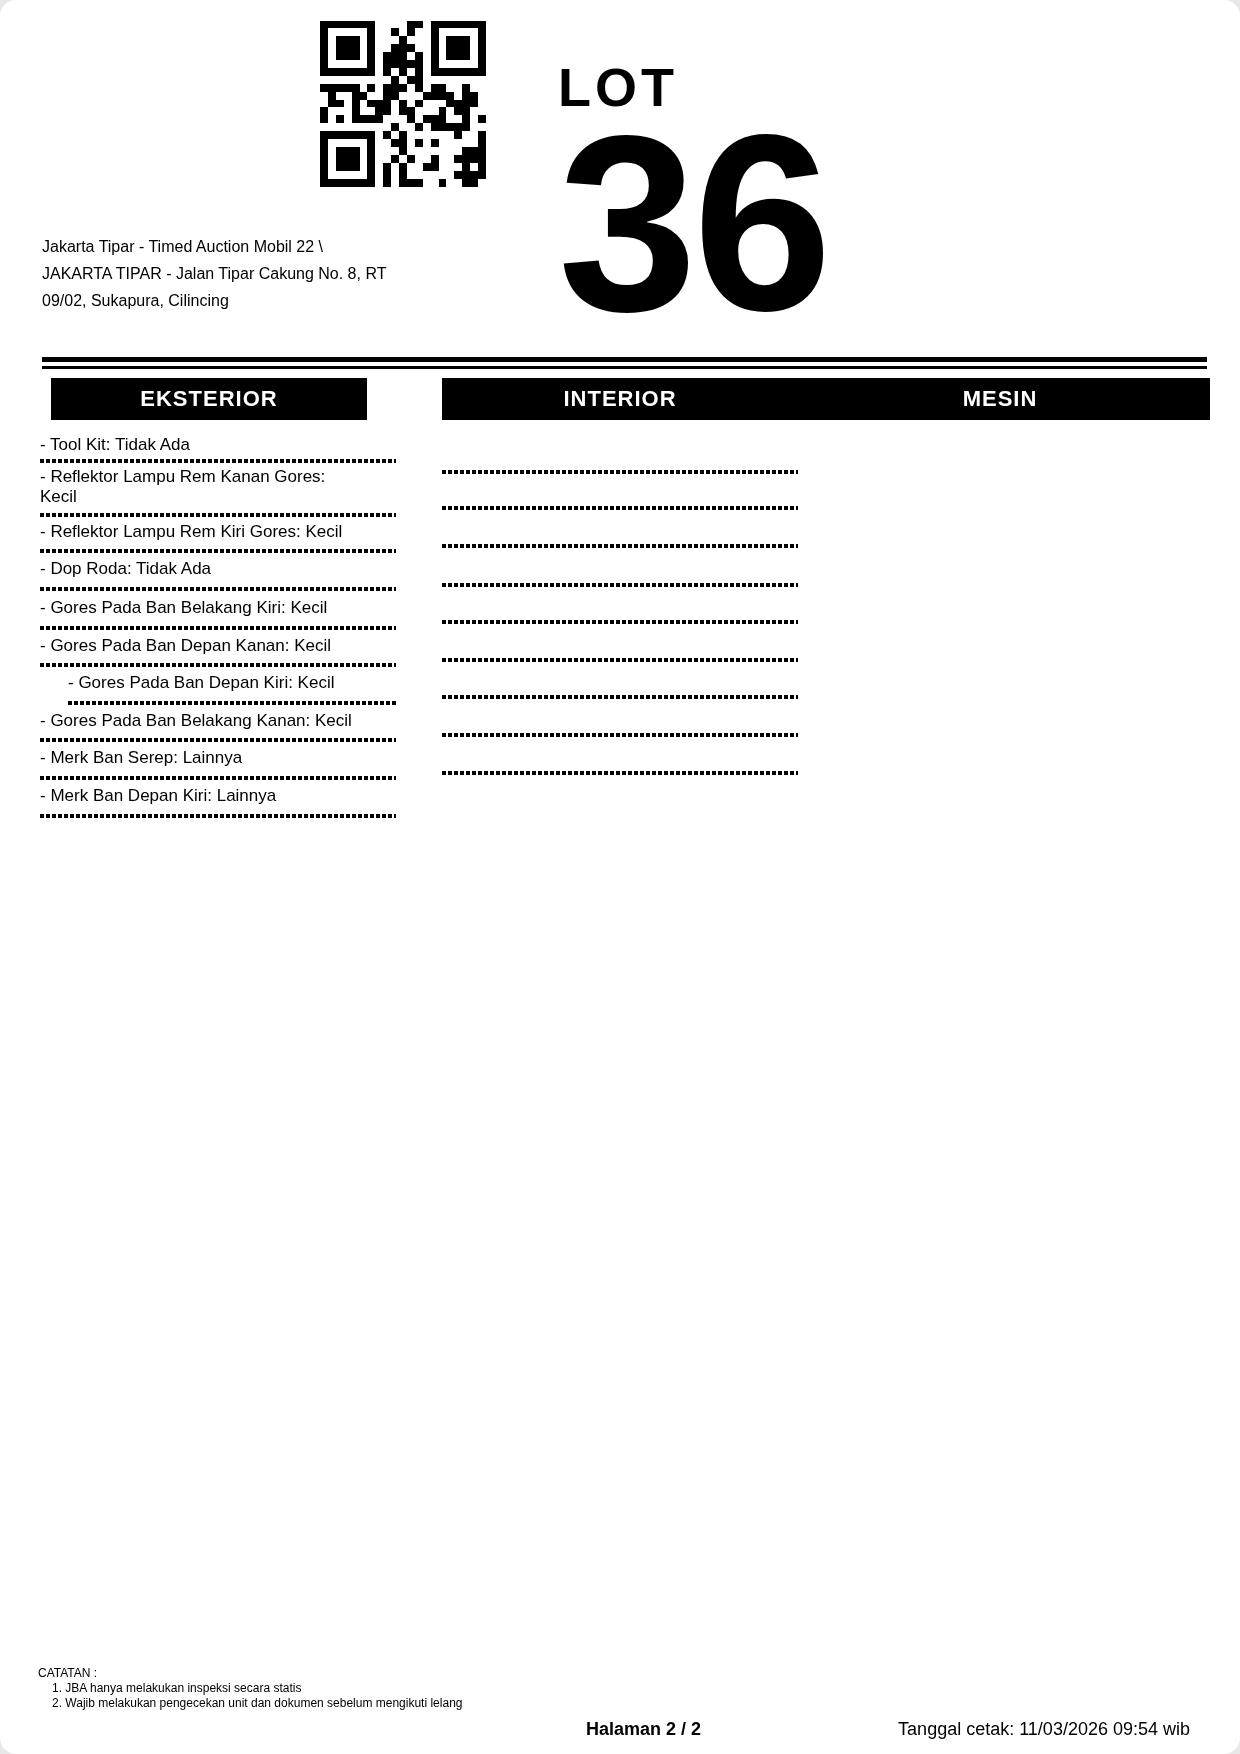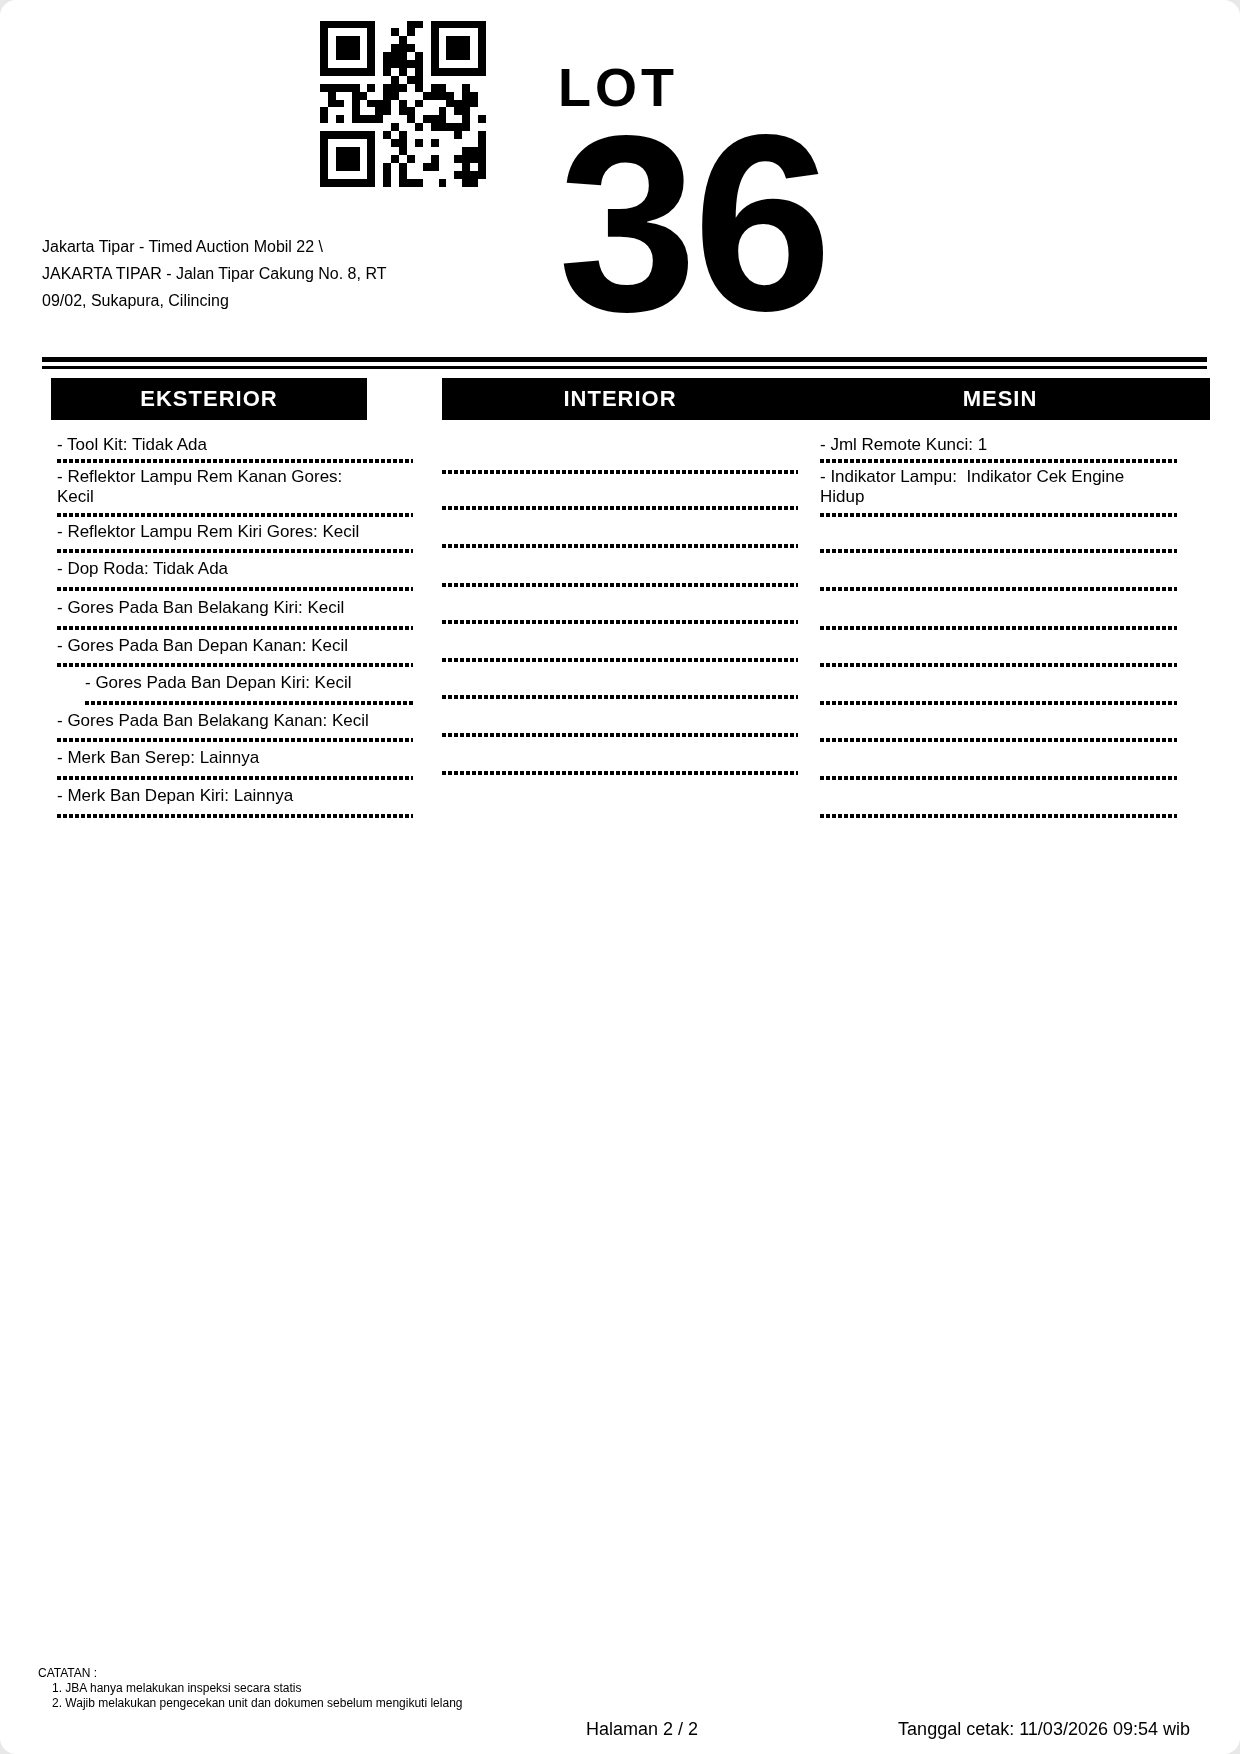--- a/index.html
+++ b/index.html
@@ -38,21 +38,21 @@
     box-sizing:border-box;padding:0 0 6px 0;
     font-size:17px;line-height:20px;white-space:pre-wrap;
   }
   .cell.first{padding-top:12px;}
   .cell::after{
     content:"";position:absolute;left:0;right:0;bottom:0;height:4px;
     background:repeating-linear-gradient(90deg,#000 0 4px,transparent 4px 6px);
   }
   .notes{position:absolute;left:38px;top:1666px;font-size:12px;line-height:15px;}
   .notes .indent{padding-left:14px;}
-  .page-number{position:absolute;left:586px;top:1719px;font-size:18px;}
+  .page-number{position:absolute;left:586px;top:1719px;font-size:18px;font-weight:bold;}
   .print-date{position:absolute;right:50px;top:1719px;font-size:18px;}
 </style>
 </head>
 <body>
 
 <div class="page">
 
   <svg id="qr" class="qr" viewBox="0 0 168 168">
       <rect x="0" y="0" width="8" height="8" fill="#000000"></rect>
       <rect x="8" y="0" width="8" height="8" fill="#000000"></rect>
@@ -289,21 +289,21 @@
     <div>JAKARTA TIPAR - Jalan Tipar Cakung No. 8, RT</div>
     <div>09/02, Sukapura, Cilincing</div>
   </div>
 
   <div class="rule"></div>
 
   <div class="colhead" style="left:51px;width:316px">EKSTERIOR</div>
   <div class="colhead" style="left:442px;width:356px">INTERIOR</div>
   <div class="colhead" style="left:790px;width:420px">MESIN</div>
 
-  <div id="col0" class="col" style="left:57px;width:356px">
+  <div id="col0" class="col" style="left:40px;width:356px">
       <div class="cell first" style="height: 43px;">- Tool Kit: Tidak Ada</div>
       <div class="cell" style="height: 54px;">- Reflektor Lampu Rem Kanan Gores:
 Kecil</div>
       <div class="cell" style="height: 36px;">- Reflektor Lampu Rem Kiri Gores: Kecil</div>
       <div class="cell" style="height: 38px;">- Dop Roda: Tidak Ada</div>
       <div class="cell" style="height: 39px;">- Gores Pada Ban Belakang Kiri: Kecil</div>
       <div class="cell" style="height: 37px;">- Gores Pada Ban Depan Kanan: Kecil</div>
       <div class="cell" style="height: 38px; margin-left: 28px;">- Gores Pada Ban Depan Kiri: Kecil</div>
       <div class="cell" style="height: 37px;">- Gores Pada Ban Belakang Kanan: Kecil</div>
       <div class="cell" style="height: 38px;">- Merk Ban Serep: Lainnya</div>
@@ -313,33 +313,20 @@
       <div class="cell" style="height: 54px;"></div>
       <div class="cell" style="height: 36px;"></div>
       <div class="cell" style="height: 38px;"></div>
       <div class="cell" style="height: 39px;"></div>
       <div class="cell" style="height: 37px;"></div>
       <div class="cell" style="height: 38px;"></div>
       <div class="cell" style="height: 37px;"></div>
       <div class="cell" style="height: 38px;"></div>
       <div class="cell" style="height: 38px;"></div>
     </div>
-  <div id="col2" class="col" style="left:820px;width:357px">
-      <div class="cell first" style="height: 43px;">- Jml Remote Kunci: 1</div>
-      <div class="cell" style="height: 54px;">- Indikator Lampu:  Indikator Cek Engine
-Hidup</div>
-      <div class="cell" style="height: 36px;"></div>
-      <div class="cell" style="height: 38px;"></div>
-      <div class="cell" style="height: 39px;"></div>
-      <div class="cell" style="height: 37px;"></div>
-      <div class="cell" style="height: 38px;"></div>
-      <div class="cell" style="height: 37px;"></div>
-      <div class="cell" style="height: 38px;"></div>
-      <div class="cell" style="height: 38px;"></div>
-    </div>
 
   <div class="notes">
     <div>CATATAN :</div>
     <div class="indent">1. JBA hanya melakukan inspeksi secara statis</div>
     <div class="indent">2. Wajib melakukan pengecekan unit dan dokumen sebelum mengikuti lelang</div>
   </div>
 
   <div class="page-number">Halaman 2 / 2</div>
   <div class="print-date">Tanggal cetak: 11/03/2026 09:54 wib</div>
 

